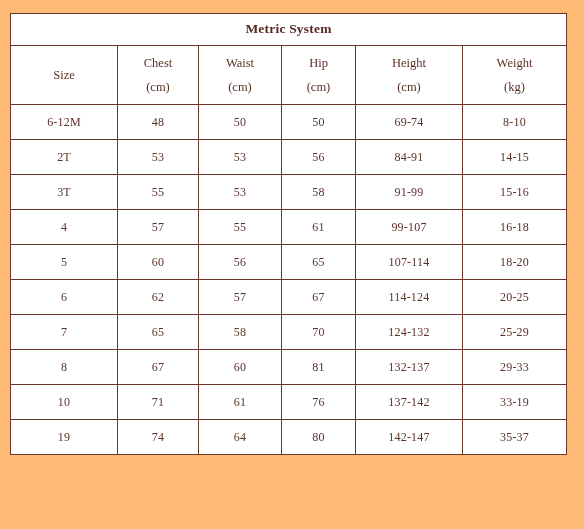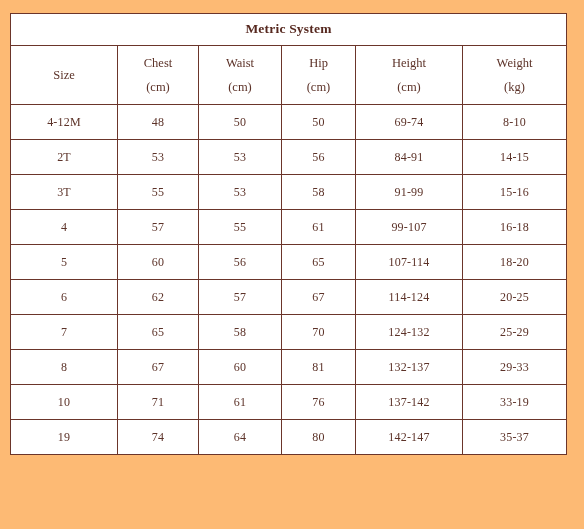--- a/index.html
+++ b/index.html
@@ -144,21 +144,21 @@
               </div>
             </td>
             <td>
               <div class="hdr-stack">
                 <span class="hdr-name">Weight</span>
                 <span class="hdr-unit">(kg)</span>
               </div>
             </td>
           </tr>
           <tr class="data-row">
-            <td>4-12M</td>
+            <td>6-12M</td>
             <td>48</td>
             <td>50</td>
             <td>50</td>
             <td>69-74</td>
             <td>8-10</td>
           </tr>
           <tr class="data-row">
             <td>2T</td>
             <td>53</td>
             <td>53</td>

